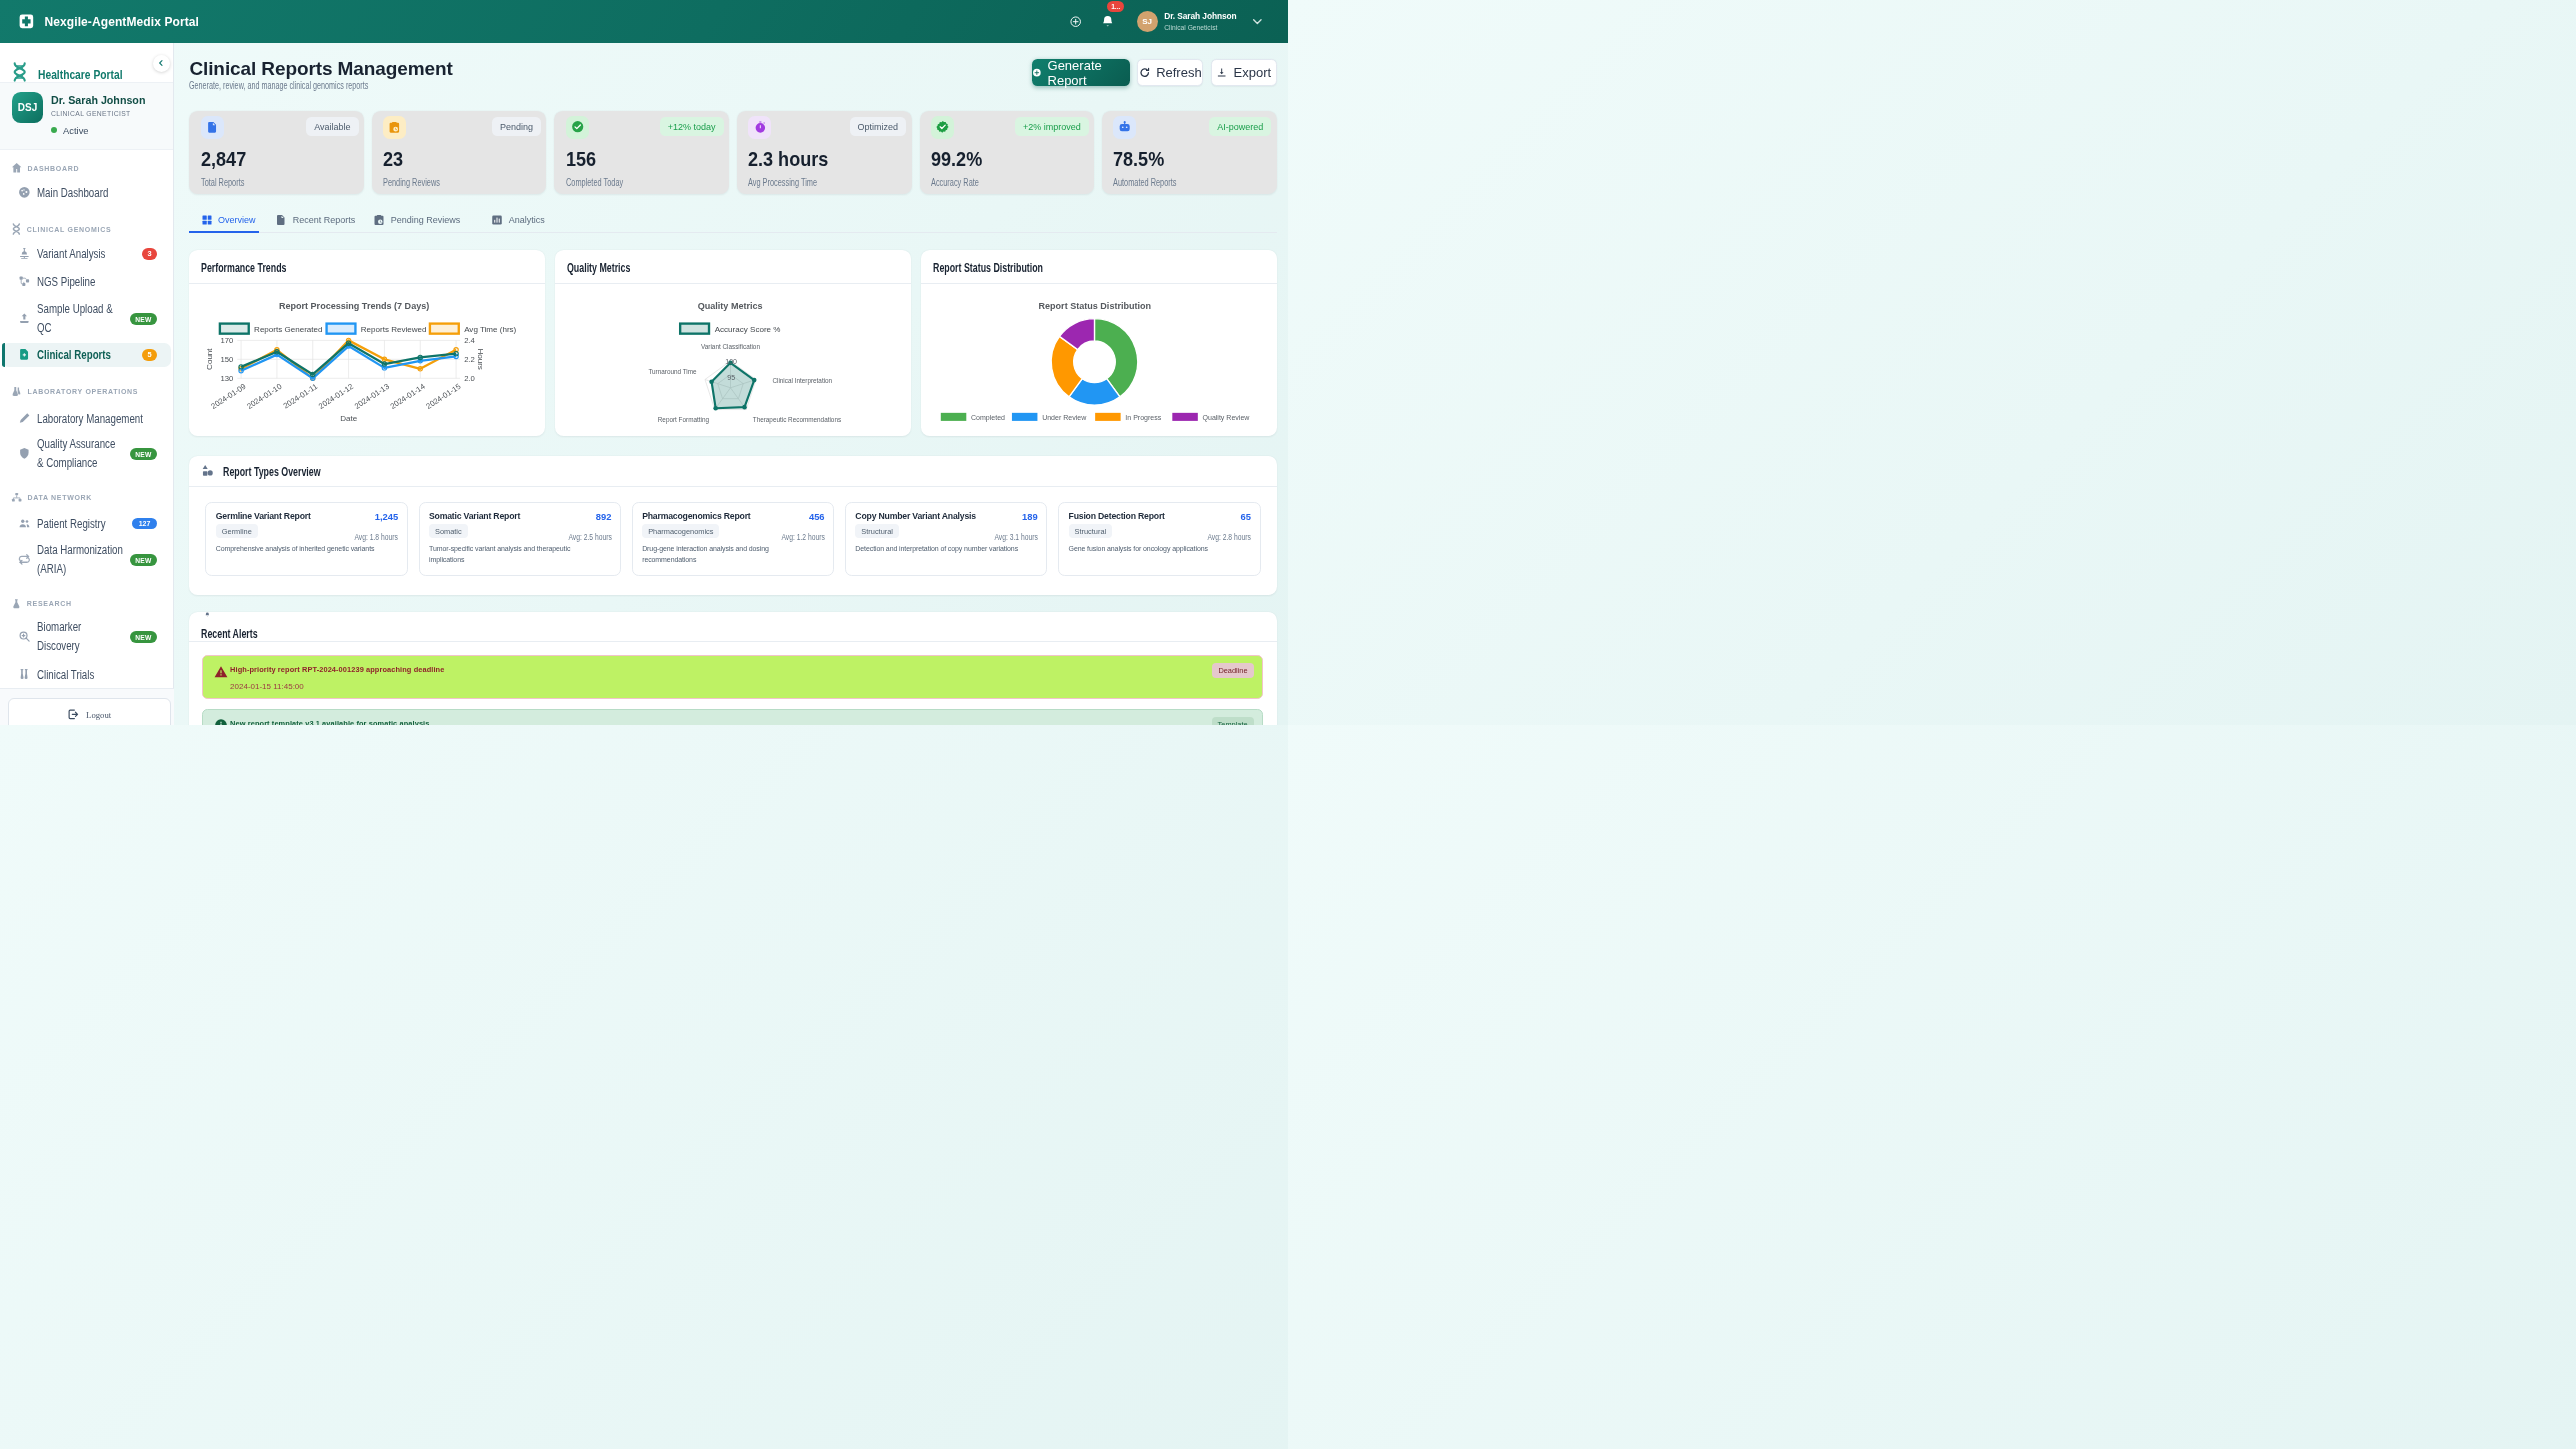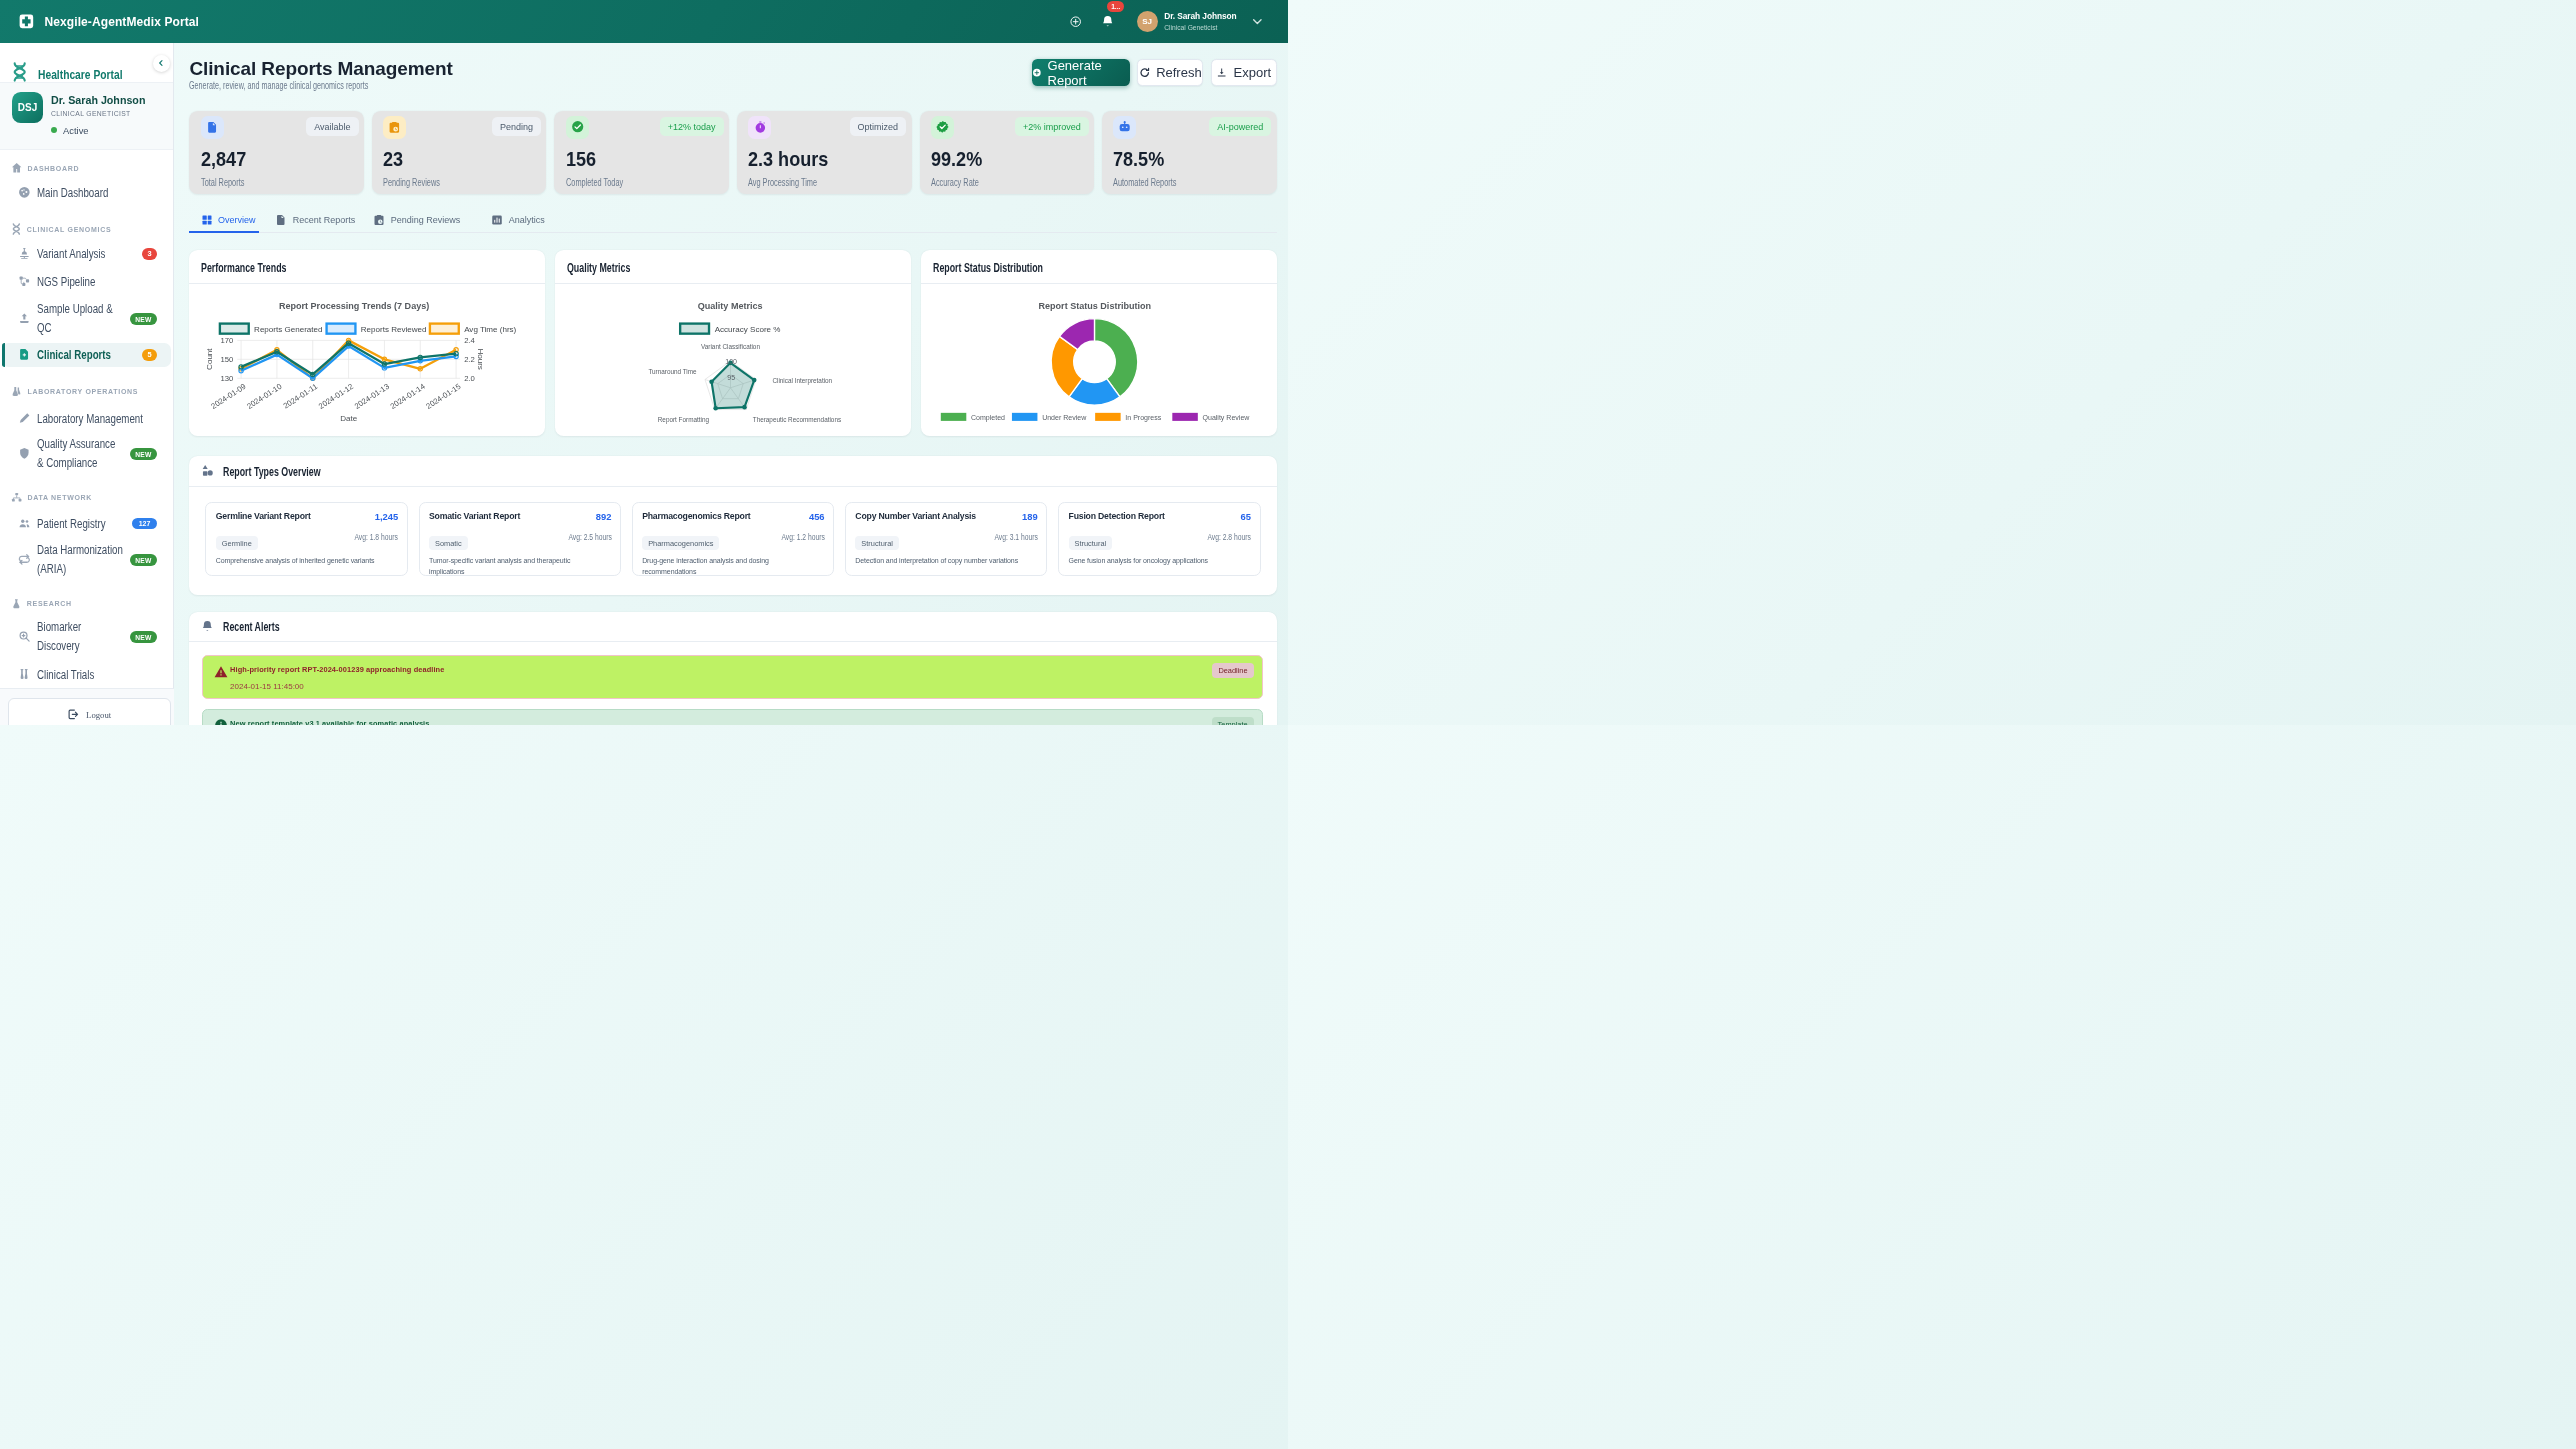--- a/index.html
+++ b/index.html
@@ -70,26 +70,26 @@
 .cdiv { position:absolute; left:0; right:0; top:33px; height:0.7px; background:#e8edf2; }
 .cbody { position:absolute; left:0; top:34px; right:0; bottom:0; }
 
 .rtypes { position:absolute; left:15.4px; top:413px; right:11.4px; height:139px; background:#fff; border-radius:8.7px; box-shadow:0 0.7px 2px rgba(16,24,40,.07); }
 .rt-head { position:absolute; left:0; top:0; right:0; height:31px; display:flex; align-items:center; gap:8.7px; padding-left:12px; border-bottom:0.7px solid #e8edf2; font-size:13.4px; font-weight:bold; color:#182230; }
 .rt-head span { transform:scaleX(.66); transform-origin:0 50%; white-space:nowrap; }
 .rt-row { position:absolute; left:16px; right:16px; top:46px; display:flex; gap:10.7px; }
 .rtc { flex:1; height:74px; border:0.7px solid #e5eaf0; border-radius:6.7px; background:#fff; padding:8px 8.7px 0 9.4px; position:relative; }
 .rtc .t { font-size:8.7px; font-weight:bold; color:#1d2939; letter-spacing:-0.2px; }
 .rtc .n { position:absolute; right:8.7px; top:8px; font-size:9.4px; font-weight:bold; color:#2463eb; }
-.rtc .chip { display:inline-block; margin-top:15px; background:#f1f4f8; color:#51606f; font-size:7.4px; padding:2.7px 6px; border-radius:4px; }
+.rtc .chip { display:inline-block; margin-top:3px; background:#f1f4f8; color:#51606f; font-size:7.4px; padding:2.7px 6px; border-radius:4px; }
 .rtc .avg { position:absolute; right:8.7px; top:29px; font-size:9px; color:#6b7a8d; transform:scaleX(.75); transform-origin:100% 50%; white-space:nowrap; }
 .rtc .d { margin-top:6px; font-size:7px; color:#4e5d6e; line-height:1.5; letter-spacing:-0.1px; }
 
 .alerts { position:absolute; left:15.4px; top:569px; right:11.4px; height:174px; background:#fff; border-radius:8.7px 8.7px 0 0; box-shadow:0 0.7px 2px rgba(16,24,40,.07); }
-.al-head { position:absolute; left:0; top:0; right:0; height:30px; display:flex; align-items:center; gap:8.7px; padding-left:12px; border-bottom:0.7px solid #e8edf2; font-size:13.4px; font-weight:bold; color:#182230; }
+.al-head { position:absolute; left:0; top:0; right:0; height:30px; display:flex; align-items:flex-start; gap:8.7px; padding-left:12px; border-bottom:0.7px solid #e8edf2; font-size:13.4px; font-weight:bold; color:#182230;flex-direction:column; }
 .al-head span { transform:scaleX(.66); transform-origin:0 50%; white-space:nowrap; }
 .albox { position:absolute; left:12.7px; right:14px; height:44px; border-radius:5.4px; }
 .albox.red { top:43px; background:#bef264; border:0.7px solid #f2c4c9; }
 .albox.grn { top:97px; background:#d3ecdd; border:0.7px solid #b7dcc6; }
 .al-t { position:absolute; left:27px; top:8.7px; font-size:7.4px; font-weight:bold; letter-spacing:0.1px; }
 .al-ts { position:absolute; left:27px; top:25.5px; font-size:8px; }
 .al-chip { position:absolute; right:8px; top:7.4px; font-size:7.4px; padding:2.7px 6px; border-radius:4px; }
 svg { display:block; }
 .abs { position:absolute; }
 </style>

